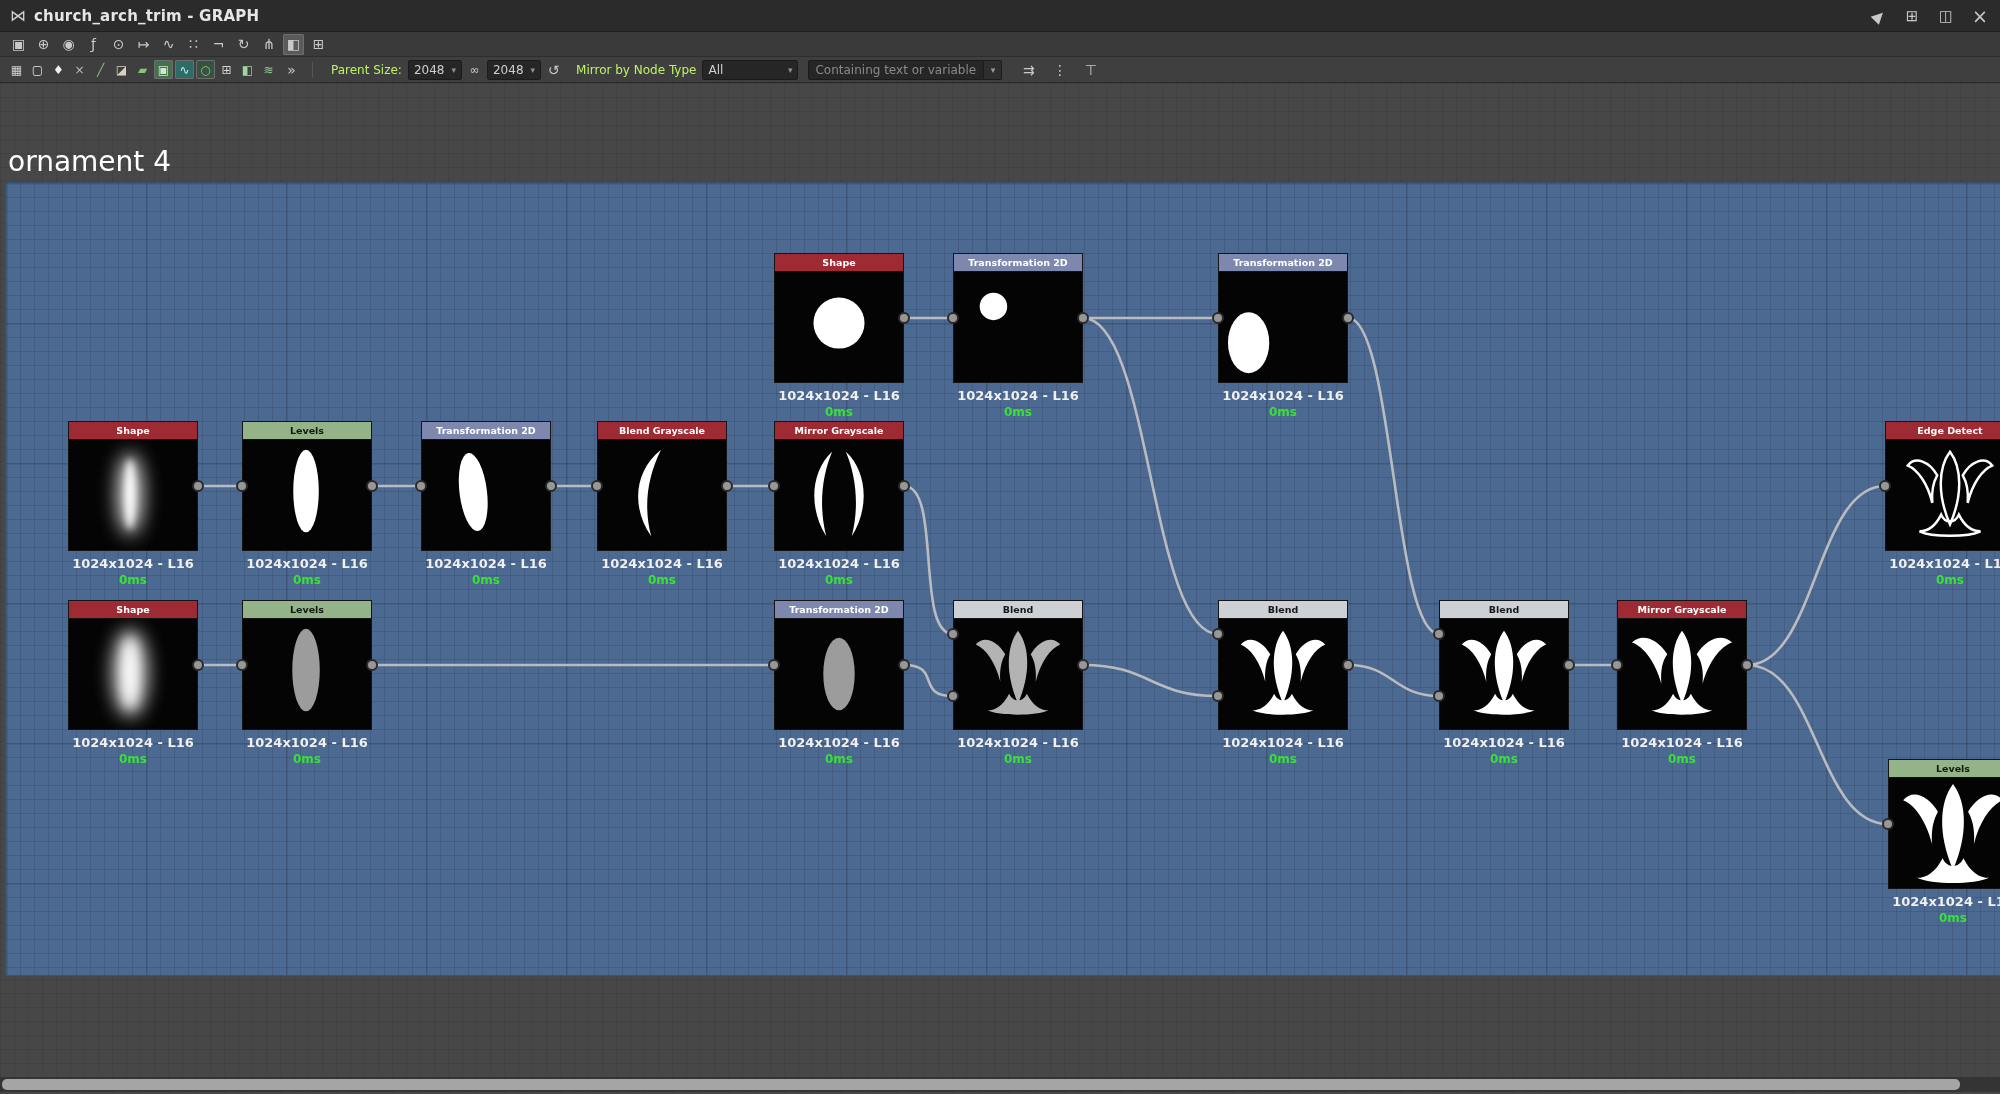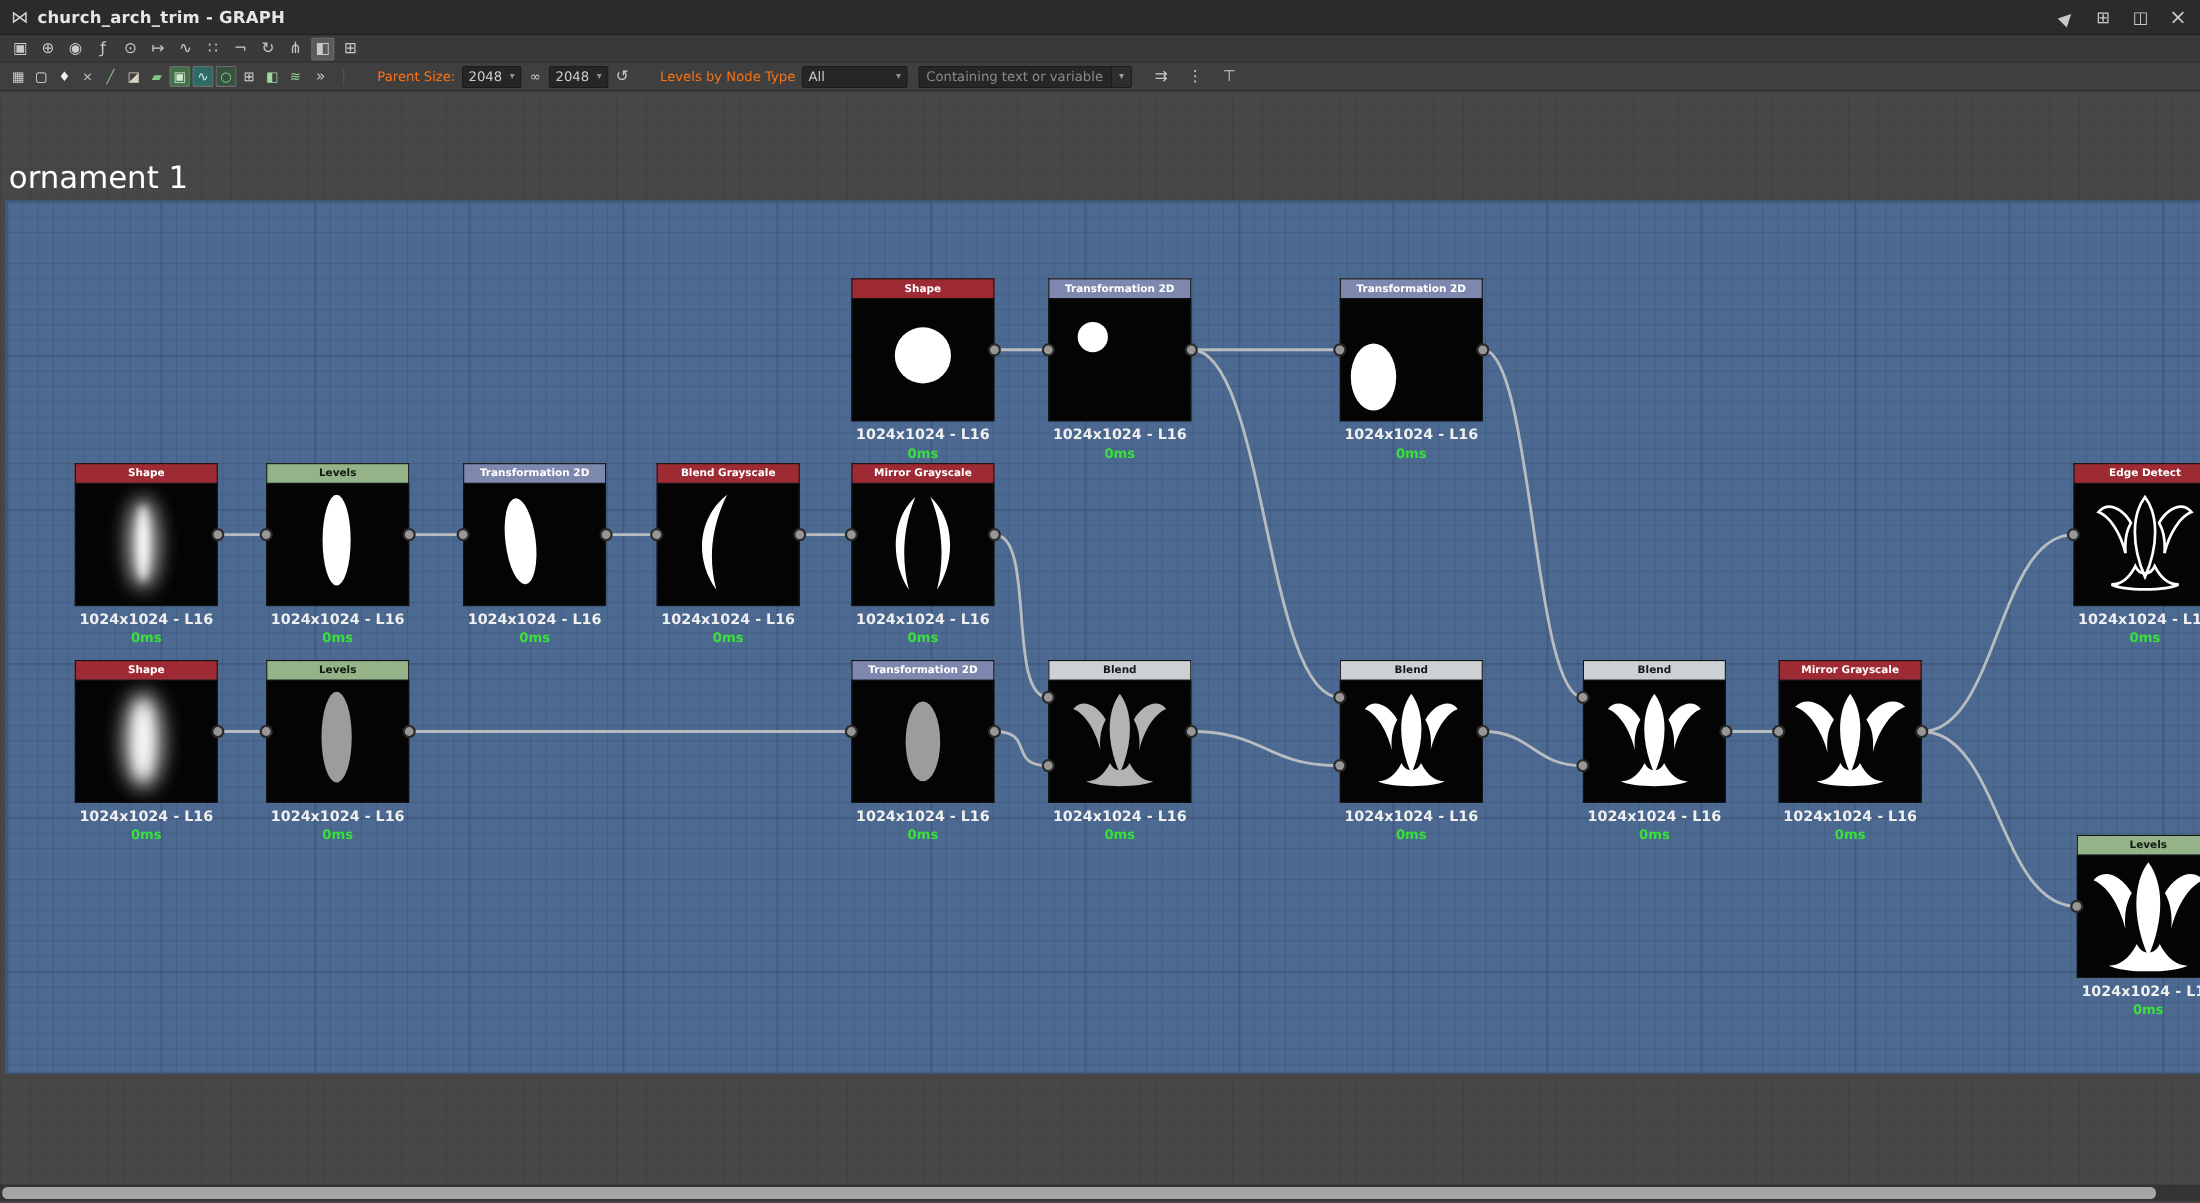--- a/index.html
+++ b/index.html
@@ -21,21 +21,21 @@
   
   .toolbar1 { height:25px; background:#3a3a3a; border-bottom:1px solid #2d2d2d;
               display:flex; align-items:center; padding:0 6px; flex:0 0 auto; }
   .toolbar2 { height:26px; background:#3f3f3f; border-bottom:1px solid #2a2a2a;
               display:flex; align-items:center; padding:0 6px; flex:0 0 auto; }
   .ibtn { width:21px; height:21px; display:flex; align-items:center; justify-content:center;
           color:#c9c9c9; font-size:14px; border-radius:2px; margin:0 2px; flex:0 0 auto; }
   .fbtn { width:19px; height:19px; font-size:12px; margin:0 1px; }
   .ibtn.active { background:#5a5a5a; box-shadow:inset 0 0 0 1px #6e6e6e; }
   .vsep { width:1px; height:16px; background:#555; margin:0 8px; flex:0 0 auto; }
-  .tb-label { color:#f97316; font-size:12px; margin:0 6px 0 22px; white-space:nowrap; flex:0 0 auto; }
+  .tb-label { color:#bef264; font-size:12px; margin:0 6px 0 10px; white-space:nowrap; flex:0 0 auto; }
   .combo { background:#262626; border:1px solid #1b1b1b; height:20px; display:flex;
            align-items:center; gap:7px; padding:0 5px; color:#cfcfcf; font-size:12px;
            border-radius:2px; flex:0 0 auto; }
   .combo .arrow { color:#8f8f8f; font-size:9px; }
   .combo.wide { width:96px; justify-content:space-between; }
   .search { background:#262626; border:1px solid #1b1b1b; height:20px; width:176px;
             color:#cfcfcf; font-size:12px; padding:0 6px; border-radius:2px 0 0 2px;
             outline:none; font-family:"DejaVu Sans", sans-serif; }
   .search::placeholder { color:#8a8a8a; }
   .combo-arrow-btn { background:#2e2e2e; border:1px solid #1b1b1b; border-left:none;
@@ -135,21 +135,21 @@
     <div class="combo">
       <span>2048</span>
       <span class="arrow">▾</span>
     </div>
     <span class="ibtn" style="font-size:12px">∞</span>
     <div class="combo">
       <span>2048</span>
       <span class="arrow">▾</span>
     </div>
     <span class="ibtn">↺</span>
-    <span class="tb-label">Levels by Node Type</span>
+    <span class="tb-label">Mirror by Node Type</span>
     <div class="combo wide">
       <span>All</span>
       <span class="arrow">▾</span>
     </div>
     <input class="search" style="margin-left: 10px;" placeholder="Containing text or variable">
     <span class="combo-arrow-btn">▾</span>
     <div class="ricons">
         <span class="ibtn ">⇉</span>
         <span class="ibtn ">⋮</span>
         <span class="ibtn ">⊤</span>
@@ -164,21 +164,21 @@
           </filter>
         <filter id="blur6" x="-80%" y="-80%" width="260%" height="260%">
             <feGaussianBlur stdDeviation="6"></feGaussianBlur>
           </filter>
         <filter id="blur10" x="-80%" y="-80%" width="260%" height="260%">
             <feGaussianBlur stdDeviation="10"></feGaussianBlur>
           </filter>
       </defs>
     </svg>
     <div class="frame" style="background-color: rgb(76, 105, 146);"></div>
-    <div class="frame-label">ornament 1</div>
+    <div class="frame-label">ornament 4</div>
     <svg class="wires" viewBox="0 0 2000 1011">
         <path d="M904,235 C942,235 915,235 953,235" fill="none" stroke="#b9bcbf" stroke-width="2.6"></path>
         <path d="M1083,235 C1150.5,235 1150.5,235 1218,235" fill="none" stroke="#b9bcbf" stroke-width="2.6"></path>
         <path d="M1083,235 C1150.5,235 1150.5,551 1218,551" fill="none" stroke="#b9bcbf" stroke-width="2.6"></path>
         <path d="M1348,235 C1393.5,235 1393.5,551 1439,551" fill="none" stroke="#b9bcbf" stroke-width="2.6"></path>
         <path d="M198,403 C236,403 204,403 242,403" fill="none" stroke="#b9bcbf" stroke-width="2.6"></path>
         <path d="M372,403 C410,403 383,403 421,403" fill="none" stroke="#b9bcbf" stroke-width="2.6"></path>
         <path d="M551,403 C589,403 559,403 597,403" fill="none" stroke="#b9bcbf" stroke-width="2.6"></path>
         <path d="M727,403 C765,403 736,403 774,403" fill="none" stroke="#b9bcbf" stroke-width="2.6"></path>
         <path d="M904,403 C942,403 915,551 953,551" fill="none" stroke="#b9bcbf" stroke-width="2.6"></path>

